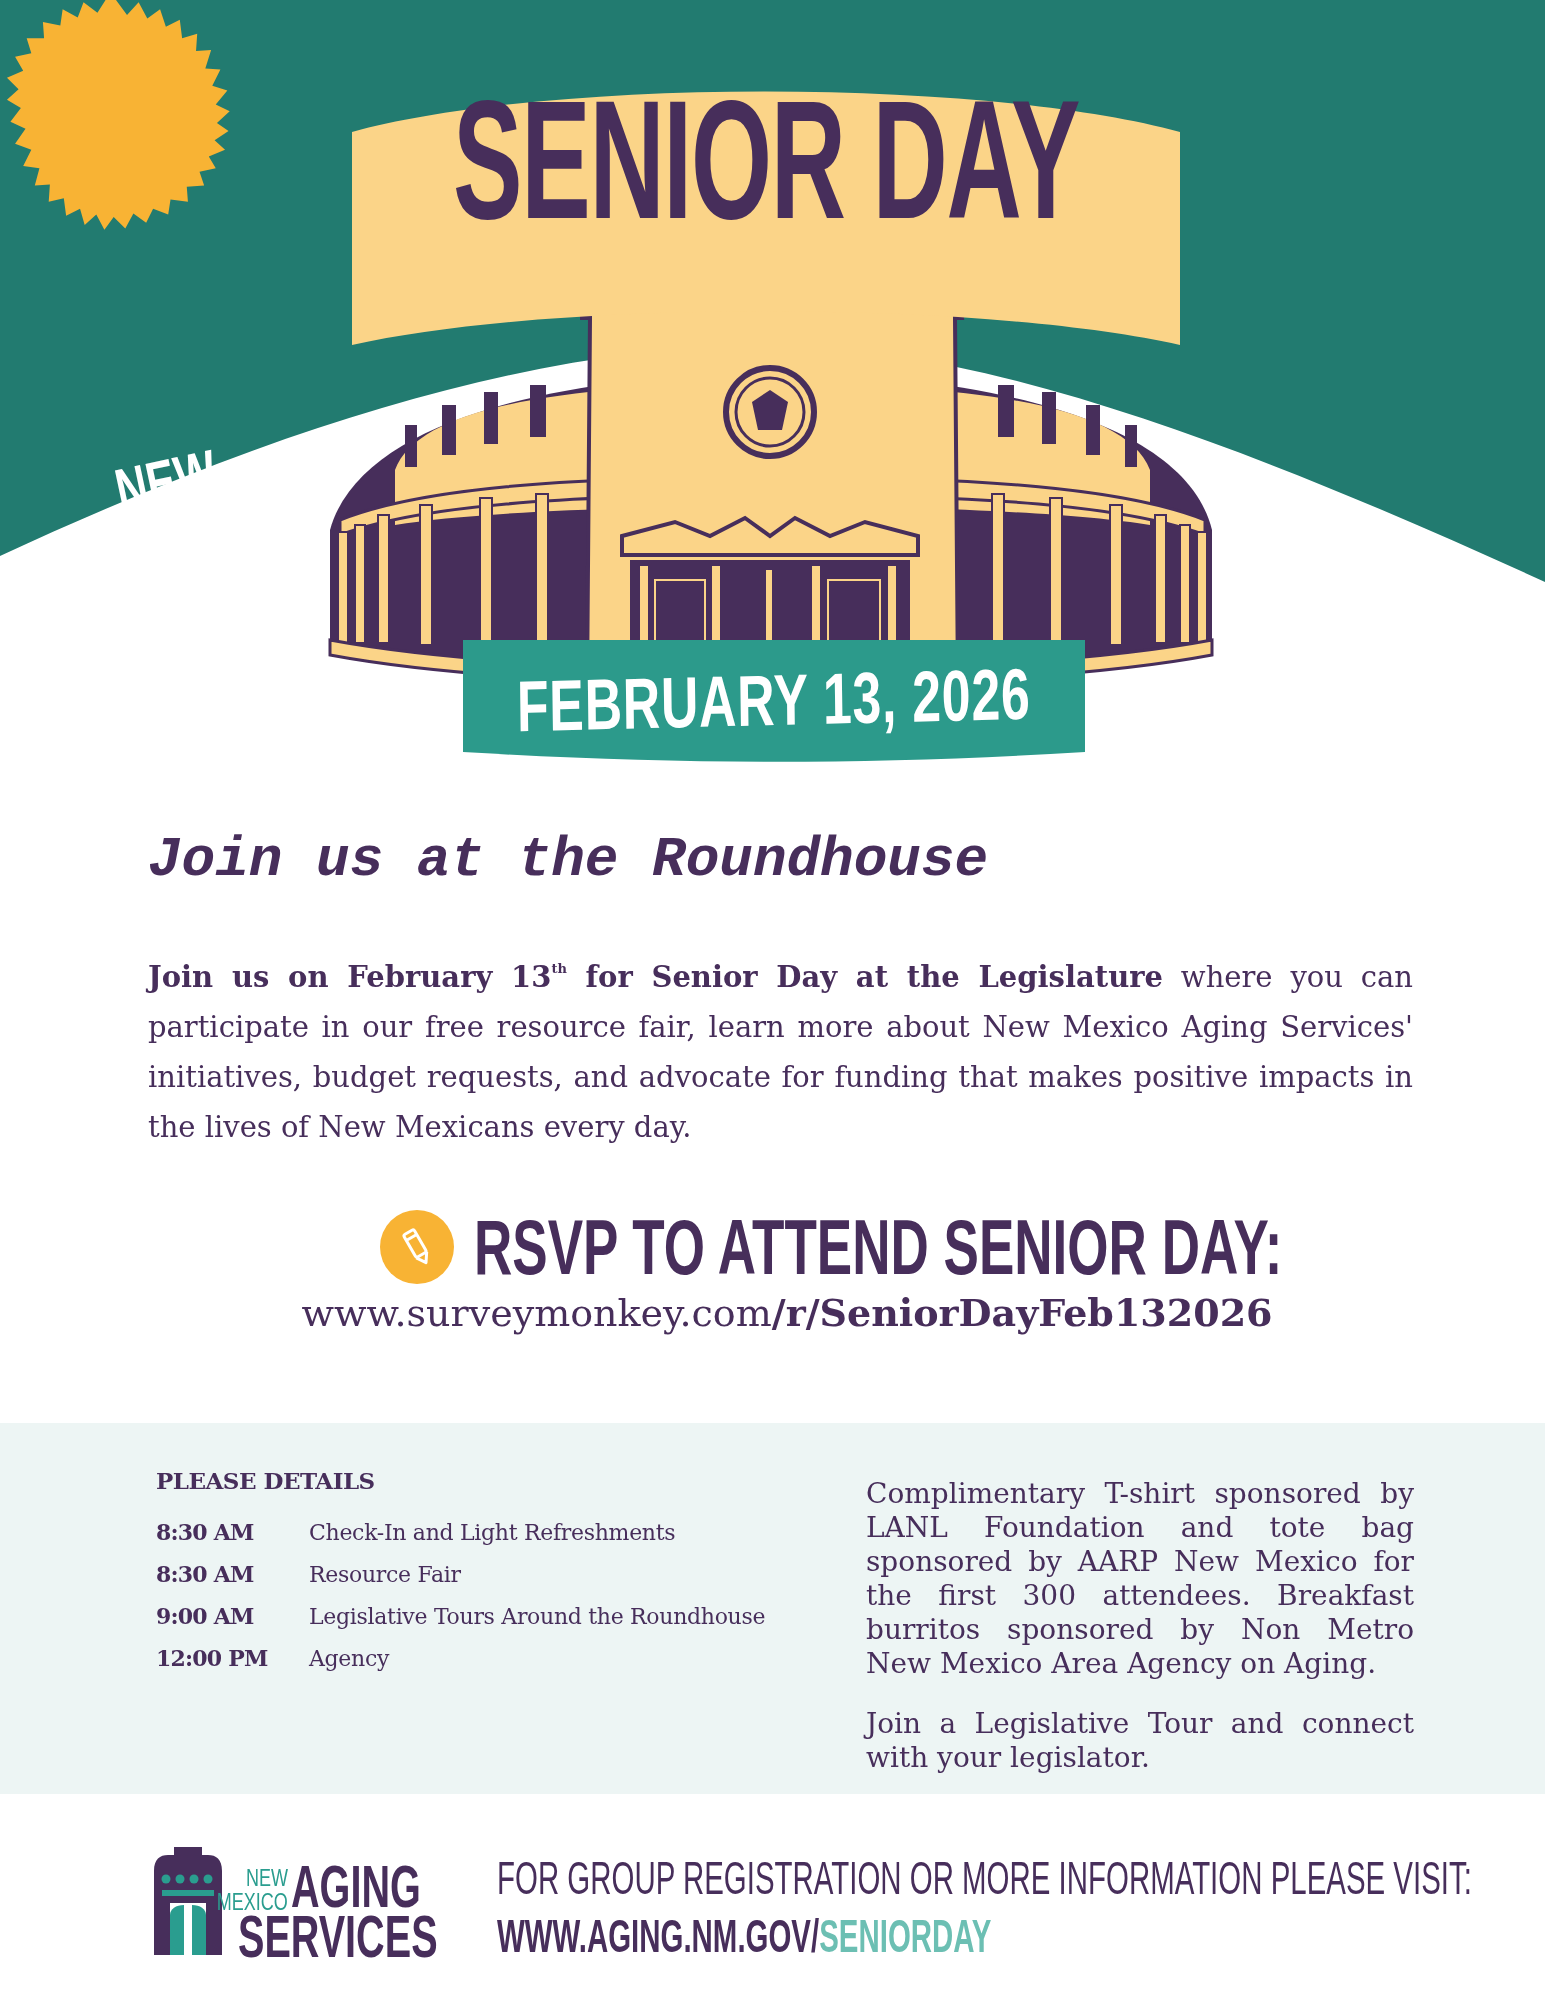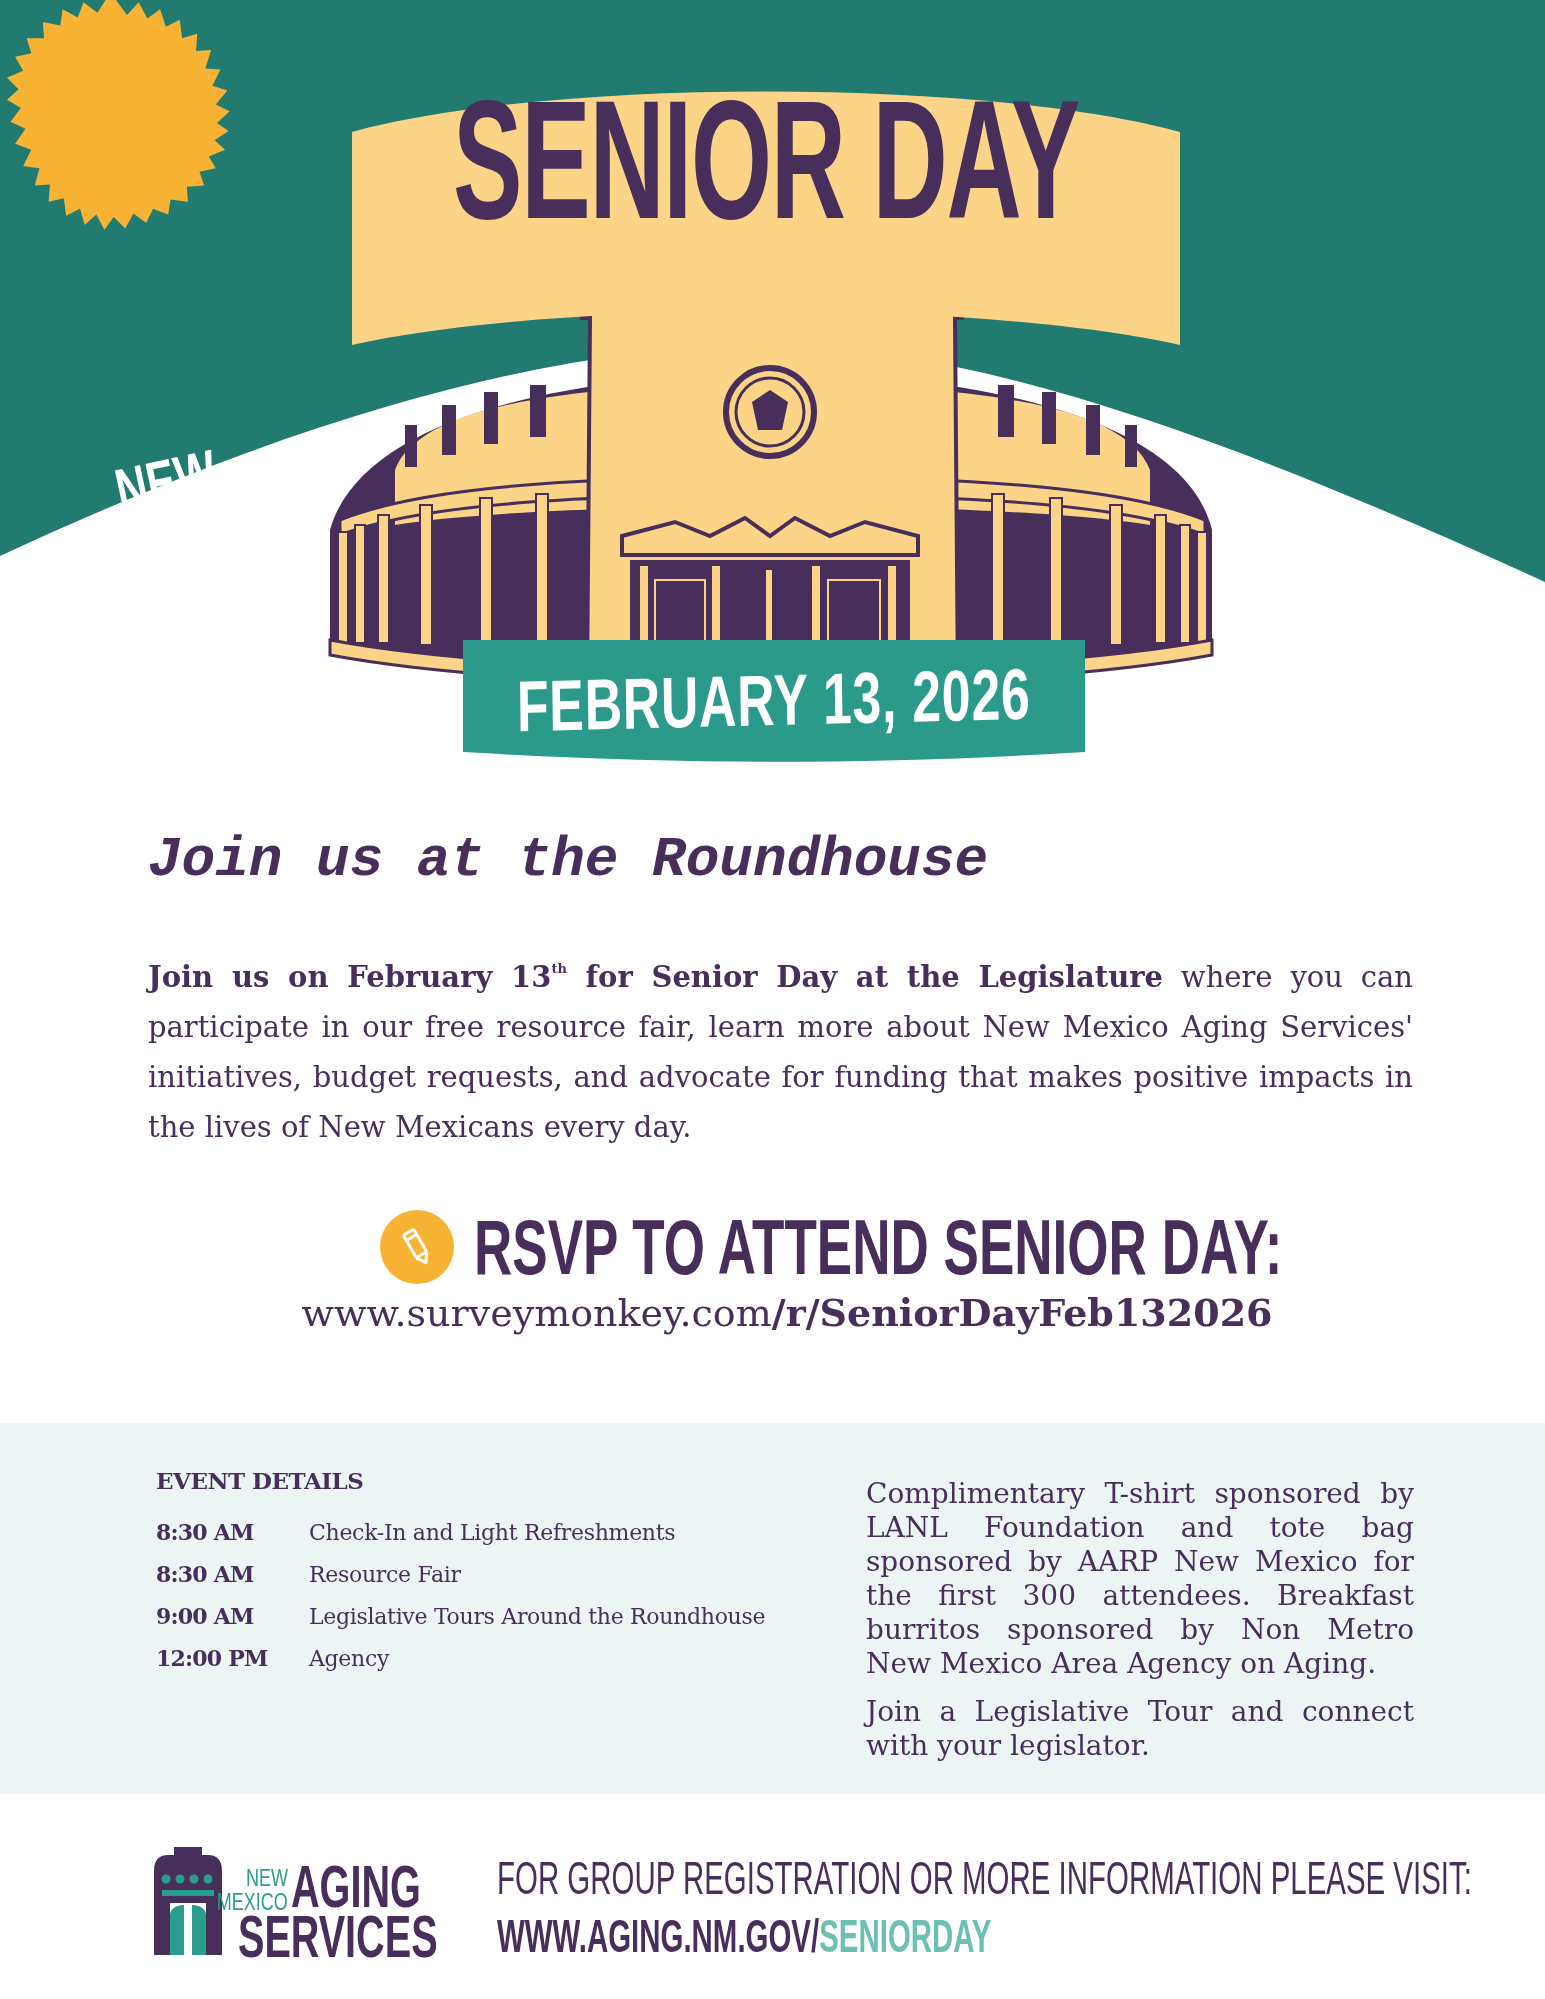--- a/index.html
+++ b/index.html
@@ -89,21 +89,21 @@
   }
   .schedule-desc {
     font-family: "DejaVu Serif", serif; font-size: 22px; color: #472e5b; white-space: nowrap;
     letter-spacing: -0.3px;
   }
   .sponsor-text {
     position: absolute; left: 866px; top: 54px; width: 548px;
     font-family: "DejaVu Serif", serif; font-size: 28px; line-height: 34px; color: #472e5b;
     text-align: justify;
   }
-  .sponsor-text p + p { margin-top: 14px; }
+  .sponsor-text p + p { margin-top: 26px; }
 
   .footer-logo { position: absolute; left: 148px; top: 1843px; width: 285px; height: 115px; }
   .logo-new, .logo-mexico {
     position: absolute; font-family: "Liberation Sans", sans-serif; color: #2a9d8f;
     font-size: 24px; line-height: 24px; transform: scaleX(0.75); transform-origin: right top;
     white-space: nowrap;
   }
   .logo-aging, .logo-services {
     position: absolute; font-family: "Liberation Sans", sans-serif; font-weight: 700; color: #472e5b;
     font-size: 60px; line-height: 56px; transform: scaleX(0.66); transform-origin: left top;
@@ -229,21 +229,21 @@
       </g>
     </svg>
   </div>
   <span class="rsvp-title">RSVP TO ATTEND SENIOR DAY:</span>
 </div>
 <div class="rsvp-link">
   <span>www.surveymonkey.com</span><b>/r/SeniorDayFeb132026</b>
 </div>
 
 <section class="details">
-  <h2 class="details-heading">EVENT DETAILS</h2>
+  <h2 class="details-heading">PLEASE DETAILS</h2>
   <div class="schedule">
     <div class="schedule-row">
       <span class="schedule-time">8:30 AM</span>
       <span class="schedule-desc">Check-In and Light Refreshments</span>
     </div>
     <div class="schedule-row">
       <span class="schedule-time">8:30 AM</span>
       <span class="schedule-desc">Resource Fair</span>
     </div>
     <div class="schedule-row">

